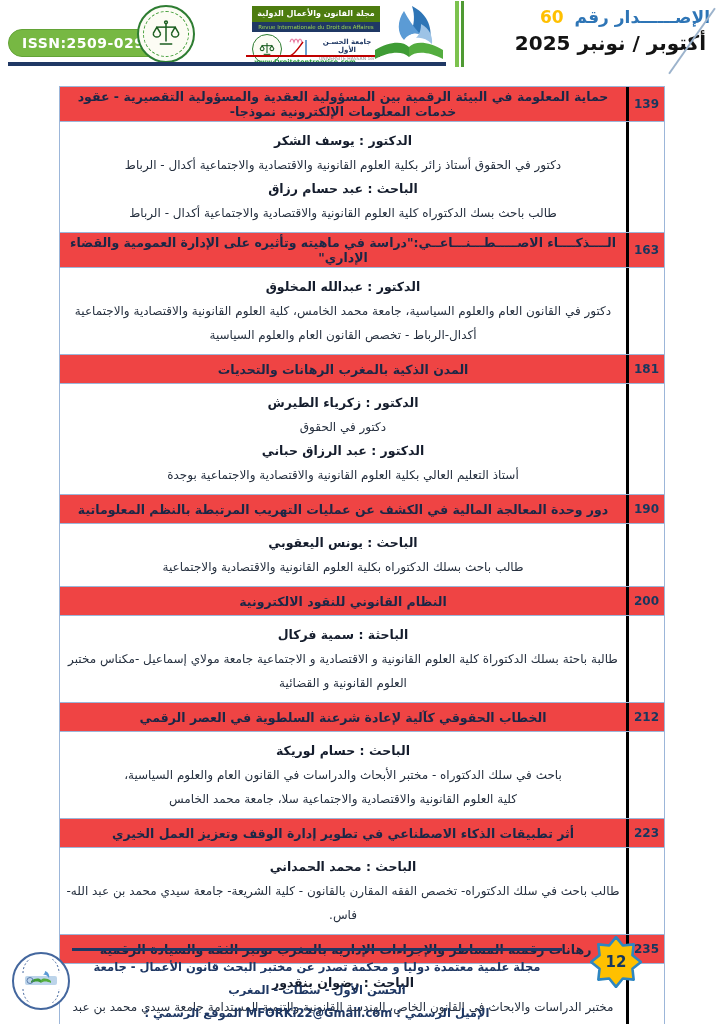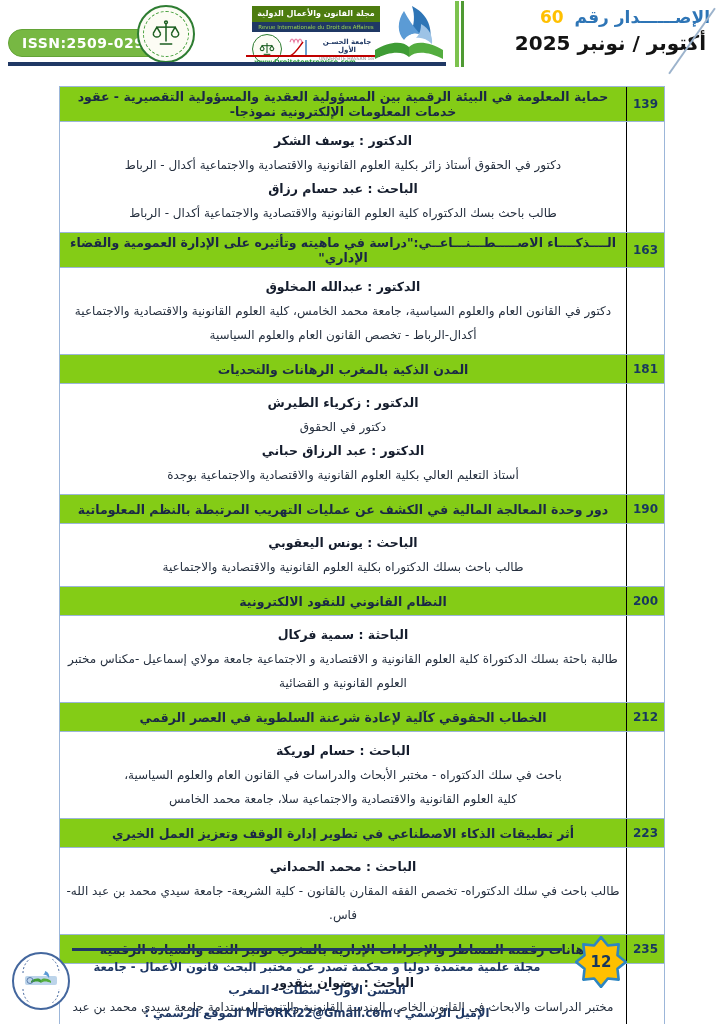--- a/index.html
+++ b/index.html
@@ -34,43 +34,43 @@
   .date-line{position:absolute;left:470px;top:31px;width:246px;direction:rtl;text-align:right;
     padding-right:10px;box-sizing:border-box;font-size:20px;font-weight:bold;color:#131313;}
   .slash{position:absolute;left:652px;top:40px;width:80px;height:2px;background:#9cb3cc;
     transform:rotate(-55deg);}
   .header-rule{position:absolute;left:8px;top:62px;width:438px;height:4px;background:#203864;}
   
   .toc{position:absolute;left:59px;top:86px;width:606px;border:1px solid #9cb6d9;
     box-sizing:border-box;direction:rtl;}
   .toc-row{display:grid;grid-template-columns:1fr 38px;direction:ltr;}
   .toc-num,.toc-title{box-sizing:border-box;}
-  .toc-num{grid-column:2;border-left:1px solid #000000;display:flex;align-items:center;
+  .toc-num{grid-column:2;border-left:3px solid #000000;display:flex;align-items:center;
     justify-content:center;font-size:12px;font-weight:bold;color:#17375e;}
   .title-band{border-bottom:1px solid #9cb6d9;}
-  .title-band .toc-num,.title-band .toc-title{background:#84cc16;}
+  .title-band .toc-num,.title-band .toc-title{background:#ef4444;}
   .toc-row:not(:first-child).title-band{border-top:1px solid #9cb6d9;margin-top:-1px;}
   .toc-title{grid-column:1;min-height:28px;display:flex;align-items:center;justify-content:center;
     text-align:center;font-size:12.5px;font-weight:bold;color:#1a2746;direction:rtl;
     padding:2px 6px;line-height:15px;}
   .detail-band{border-bottom:1px solid #9cb6d9;}
   .toc-row:last-child{border-bottom:none;}
   .toc-details{grid-column:1;padding:7px 6px;direction:rtl;}
   .dline{min-height:24px;line-height:24px;text-align:center;font-size:12px;color:#26303f;}
   .dline.bold{font-weight:bold;color:#141c2c;font-size:12.5px;}
   .toc-details.tall{min-height:145px;}
   
   .footer-logo{position:absolute;left:12px;top:952px;width:58px;height:58px;border-radius:50%;
     border:2px solid #44679e;box-sizing:border-box;background:#fff;display:flex;
     align-items:center;justify-content:center;}
   .footer-block{position:absolute;left:72px;top:948px;width:486px;
     border-top:3px solid #1f3864;border-bottom:3px solid #1f3864;padding:5px 2px 7px;}
   .footer-line{direction:rtl;text-align:center;font-size:11.5px;font-weight:bold;
     color:#1f3864;line-height:23px;}
-  .star-badge{position:absolute;left:575px;top:936px;width:52px;height:52px;}
+  .star-badge{position:absolute;left:590px;top:936px;width:52px;height:52px;}
   .star-badge .num{position:absolute;inset:0;display:flex;align-items:center;justify-content:center;
     font-size:15px;font-weight:bold;color:#17375e;}
 </style>
 </head>
 <body>
 
 <div class="page">
 
   <div class="issn-pill">ISSN:2509-0291</div>
 

